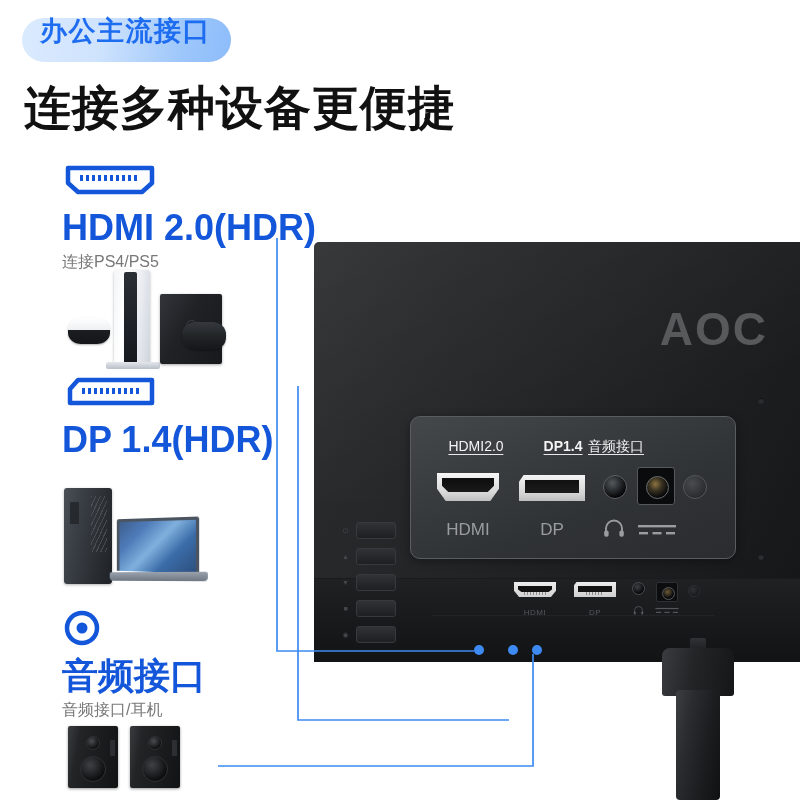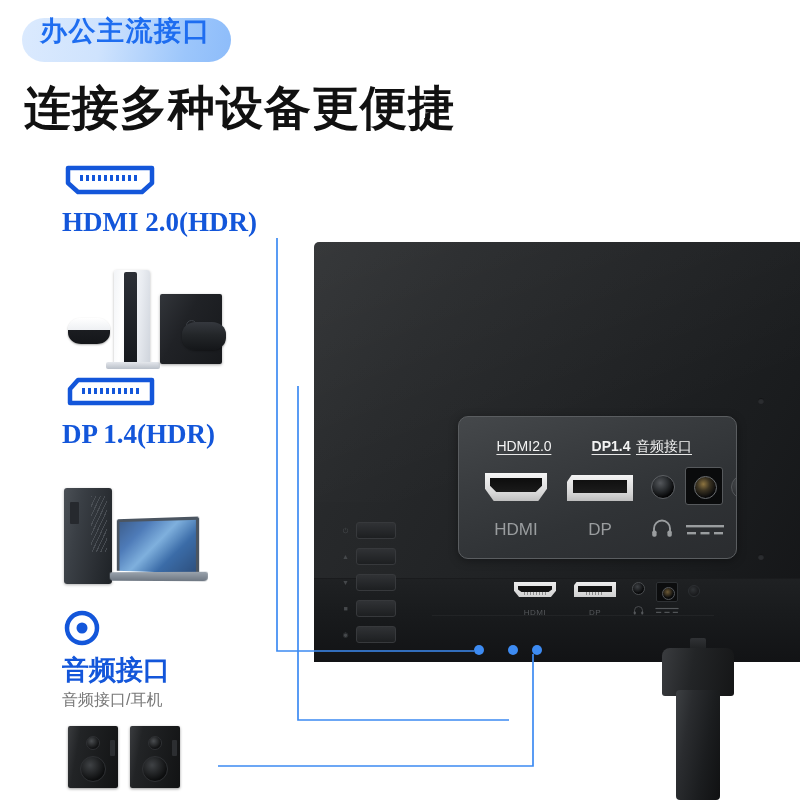--- a/index.html
+++ b/index.html
@@ -32,22 +32,22 @@
   }
 
   
   .feature { position:absolute; left:62px; }
   .f-hdmi  { top:160px; }
   .f-dp    { top:372px; }
   .f-audio { top:608px; }
 
   .f-icon { height:40px; display:flex; align-items:center; margin-bottom:8px; }
   .f-title {
-    font-size:27px; font-weight:700; color:#1356da;
-    letter-spacing:0px; line-height:1.1; white-space:nowrap;font-family:Liberation Serif, serif;
+    font-size:36px; font-weight:700; color:#1356da;
+    letter-spacing:0px; line-height:1.1; white-space:nowrap;
   }
   .f-sub {
     margin-top:4px; font-size:16px; font-weight:400; color:#787878;
     letter-spacing:0px; white-space:nowrap;
   }
 
   
   .devices { position:absolute; }
   .dev-console { left:62px; top:266px; width:170px; height:105px; }
   .dev-pc      { left:62px; top:482px; width:165px; height:105px; }
@@ -248,26 +248,25 @@
     background:linear-gradient(180deg,#303235,#1b1d1f); border-radius:2px;
   }
   .stand-neck {
     position:absolute; left:676px; top:690px; width:44px; height:110px;
     background:linear-gradient(100deg,#3d4043 0%,#2a2c2f 28%,#1b1d1f 64%,#101112 100%);
     border-radius:4px;
   }
 
   
   .callout {
-    position:absolute; left:410px; top:416px; width:279px; height:143px;
+    position:absolute; left:410px; top:416px; width:326px; height:143px;
     background:linear-gradient(160deg,#45484b 0%,#3a3d40 30%,#303336 62%,#2a2c2f 100%);
     border:1px solid #5a5d60; border-radius:10px;
     box-shadow:0 2px 10px rgba(0,0,0,.35);
     overflow:hidden;
-    margin-left:48px;
   }
   .co-top { position:absolute; left:0; right:0; top:22px; height:16px; }
   .co-lab {
     position:absolute; font-size:14px; color:#f3f3f3; white-space:nowrap;
     border-bottom:1.5px solid #e8e8e8; padding-bottom:1px; line-height:1;
     transform:translateX(-50%);
   }
   .co-lab-hdmi  { left:65px; }
   .co-lab-dp    { left:152px;font-weight:bold; }
   .co-lab-audio { left:205px; }
@@ -357,20 +356,21 @@
           <rect x="42" y="12" width="3" height="6"></rect>
             <rect x="48" y="12" width="3" height="6"></rect>
           <rect x="54" y="12" width="3" height="6"></rect>
             <rect x="60" y="12" width="3" height="6"></rect>
           <rect x="66" y="12" width="3" height="6"></rect>
             <rect x="72" y="12" width="3" height="6"></rect>
         </g>
       </svg>
     </div>
     <div class="f-title">HDMI 2.0(HDR)</div>
+    <div class="f-sub">连接PS4/PS5</div>
   </div>
 
   <div class="devices dev-console">
     <div class="ps5-body"></div>
     <div class="ps5-core"></div>
     <div class="ps5-base"></div>
     <div class="ps4-body"></div>
     <div class="pad-white"></div>
     <div class="pad-black"></div>
   </div>
@@ -422,20 +422,21 @@
     <div class="spk b">
       <div class="tw"></div>
       <div class="wf"></div>
       <div class="port"></div>
     </div>
   </div>
 
   <div class="monitor">
     <div class="mon-body"></div>
     <div class="mon-lower"></div>
+    <div class="aoc-logo">AOC</div>
     <div class="mon-seam"></div>
     <div class="vesa-dot vesa-a"></div>
     <div class="vesa-dot vesa-b"></div>
 
     <div class="osd">
       <div class="osd-row">
         <span class="osd-gl">⏻</span>
         <span class="osd-key"></span>
       </div>
       <div class="osd-row">

